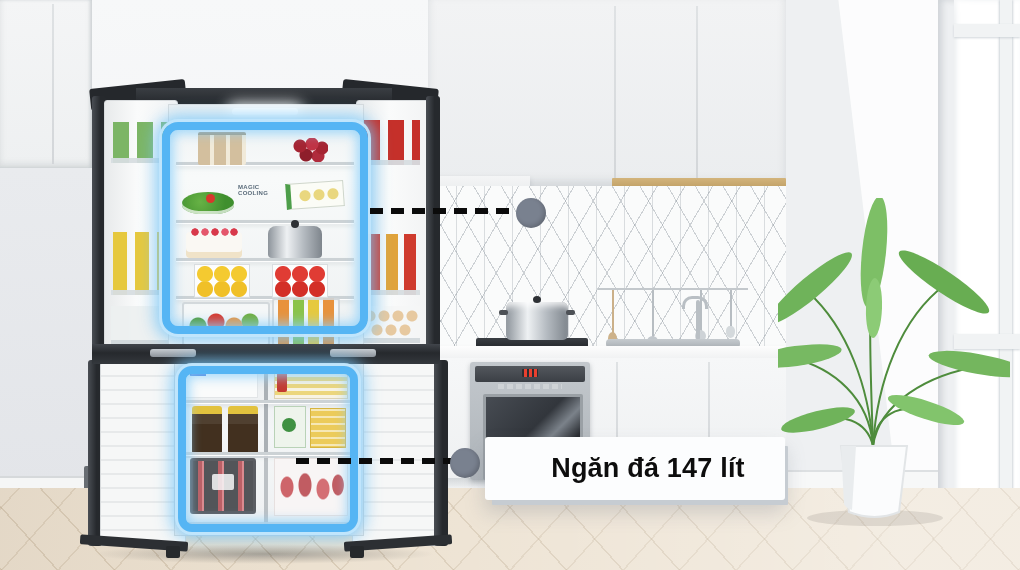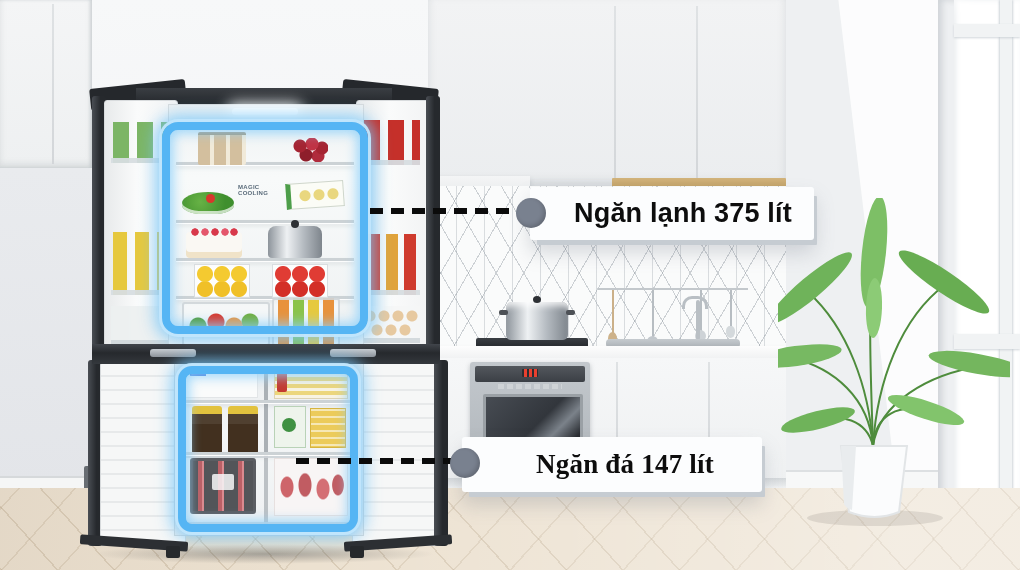--- a/index.html
+++ b/index.html
@@ -195,23 +195,20 @@
 
   <div class="a glow" style="left:178px;top:366px;width:164px;height:150px;border-radius:14px;z-index:6;"></div>
 
   <div class="a" style="left:80px;top:538px;width:108px;height:10px;background:#2c2f33;transform:rotate(4deg);border-radius:2px;z-index:6;"></div>
   <div class="a" style="left:344px;top:538px;width:108px;height:10px;background:#2c2f33;transform:rotate(-4deg);border-radius:2px;z-index:6;"></div>
   <div class="a" style="left:166px;top:546px;width:14px;height:12px;background:#26292c;border-radius:2px;z-index:6;"></div>
   <div class="a" style="left:350px;top:546px;width:14px;height:12px;background:#26292c;border-radius:2px;z-index:6;"></div>
 
   <div class="a dash" style="left:370px;top:208px;width:148px;z-index:9;"></div>
   <div class="a dot" style="left:516px;top:198px;z-index:10;"></div>
-  <div class="a callout-label" style="left:530px;top:187px;width:262px;height:53px;padding-left:22px;z-index:9;">
-    <span>Ngăn lạnh 375 lít</span>
-  </div>
 
   <div class="a dash" style="left:296px;top:458px;width:158px;z-index:9;"></div>
   <div class="a dot" style="left:450px;top:448px;z-index:10;"></div>
-  <div class="a callout-label" style="left:462px;top:437px;width:274px;height:55px;padding-left:26px;z-index:9;font-family:Liberation Serif, serif;">
+  <div class="a callout-label" style="left:485px;top:437px;width:274px;height:63px;padding-left:26px;z-index:9;">
     <span>Ngăn đá 147 lít</span>
   </div>
 
 </div>
 
 </body></html>

